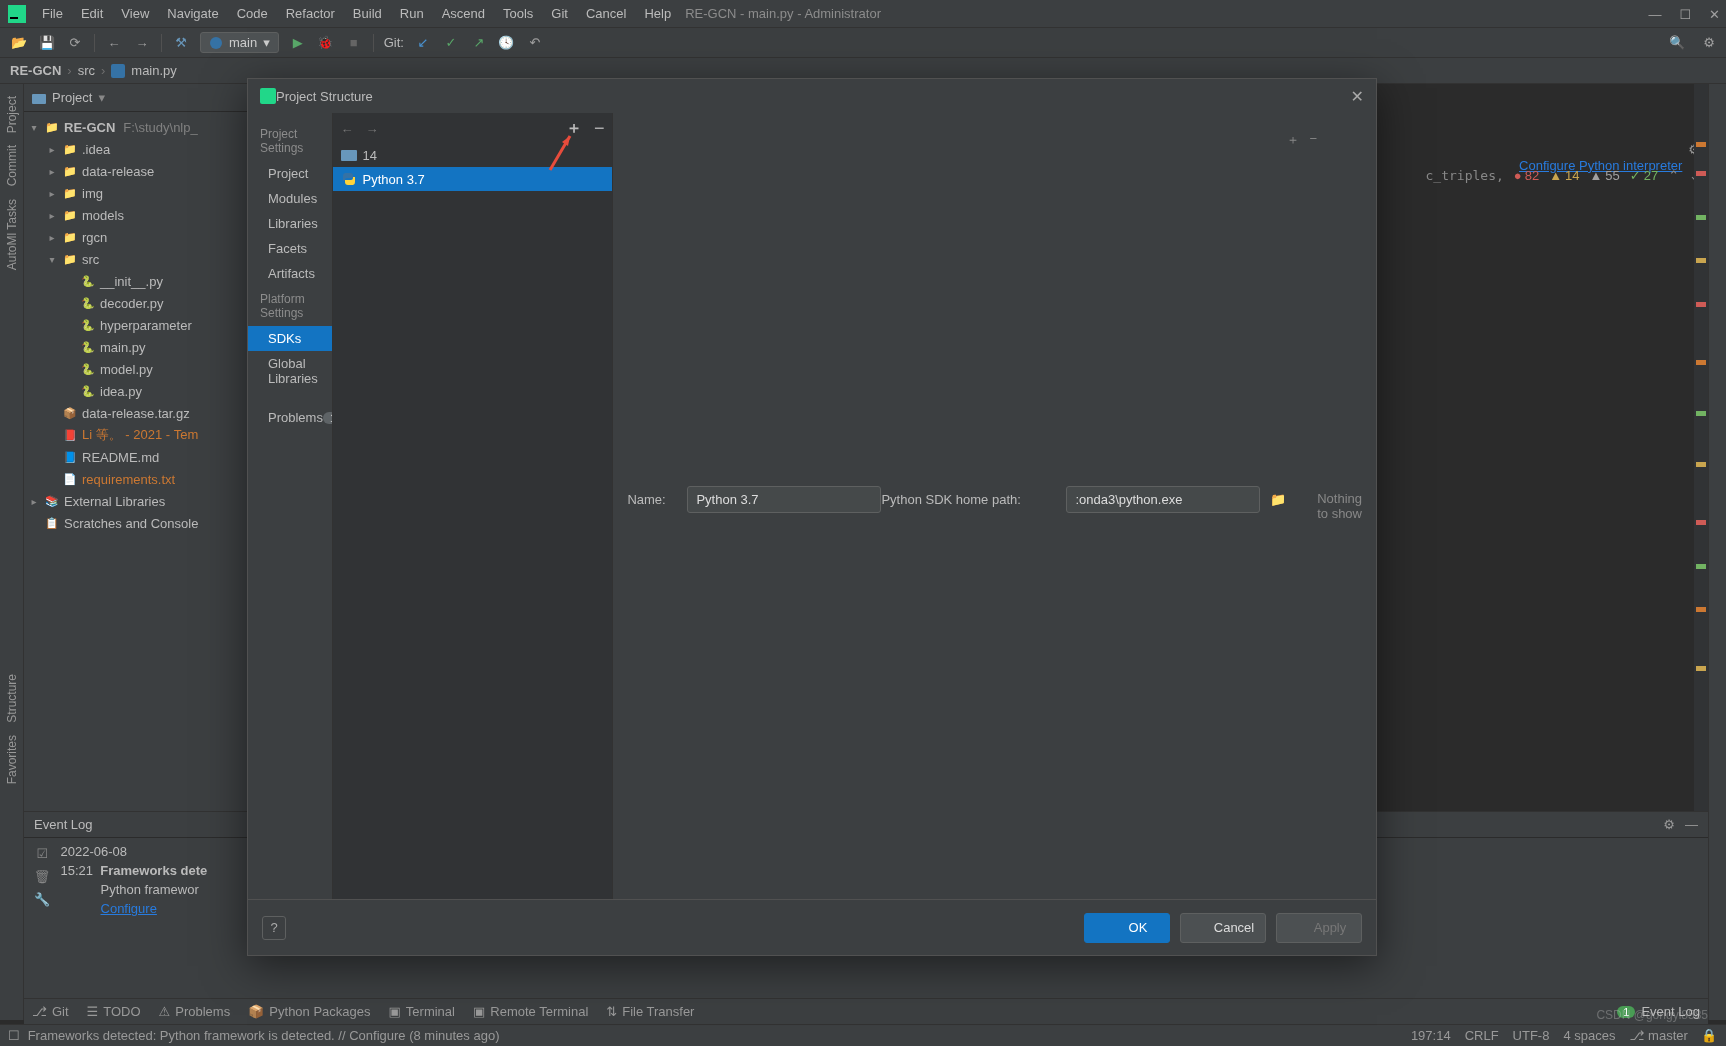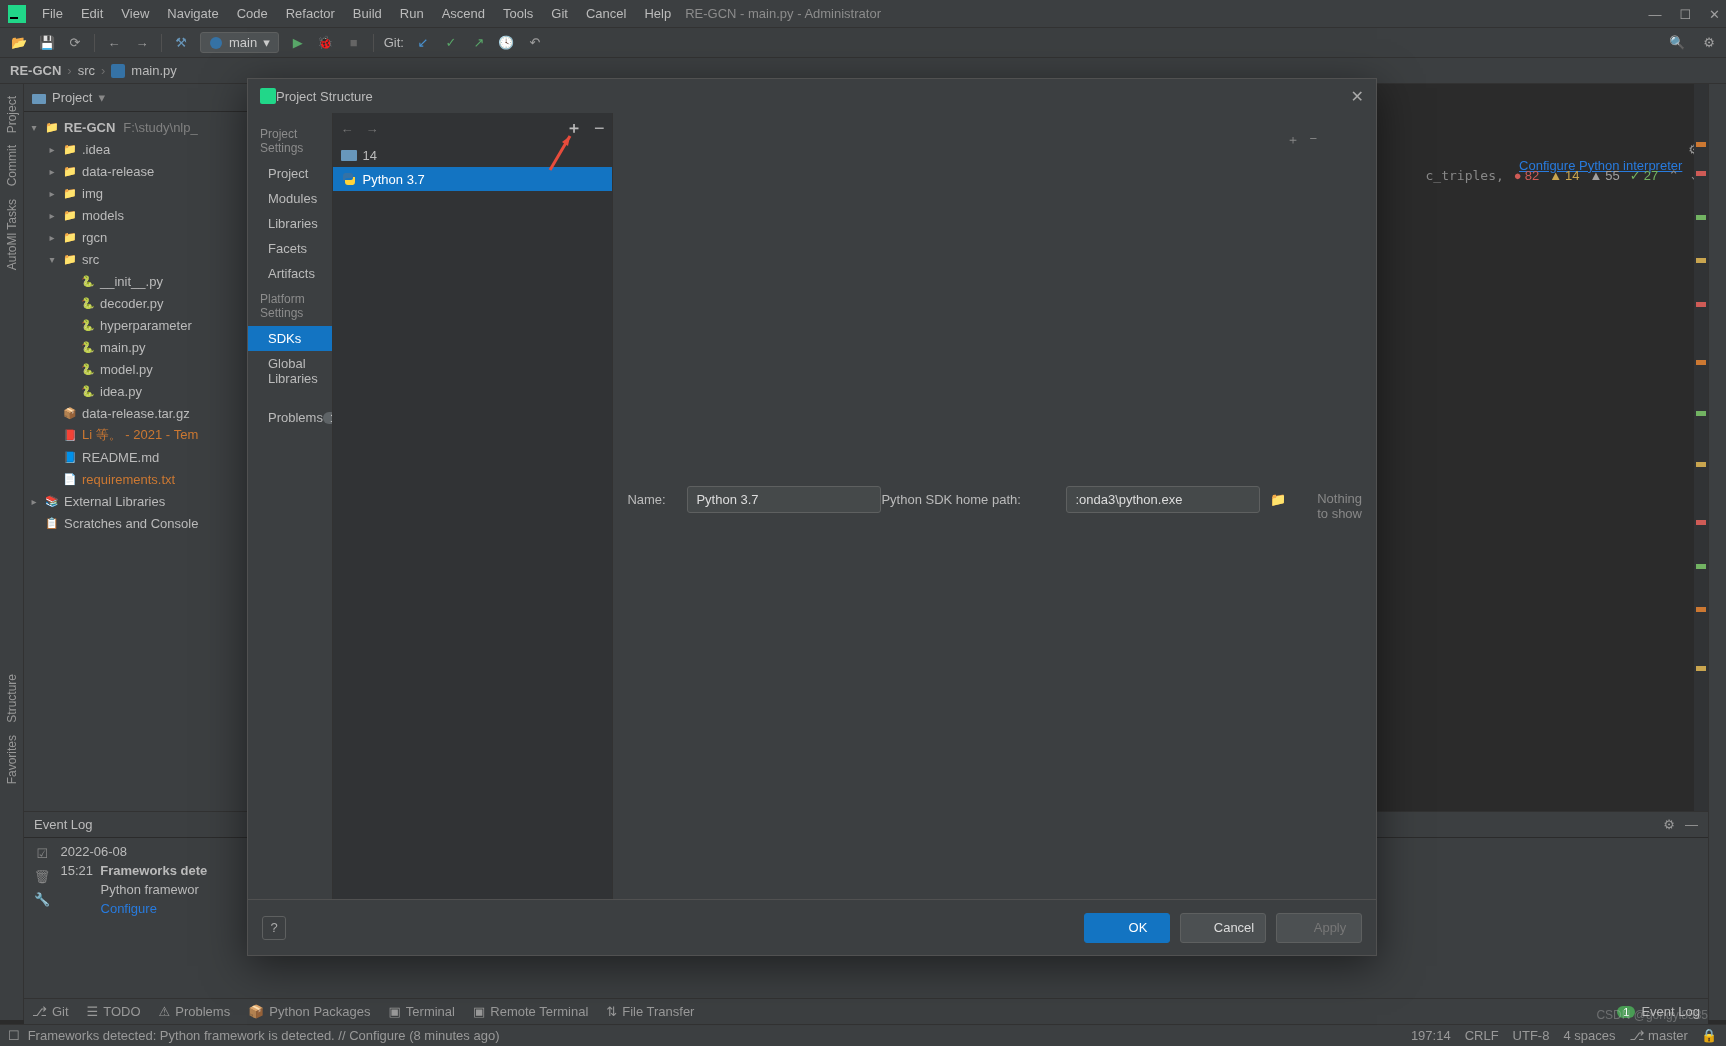--- a/index.html
+++ b/index.html
@@ -50,21 +50,21 @@
 .ins.wrn { color: #c9a54f; }
 .ins.wk { color: #a0a0a0; }
 .ins.typ { color: #72b362; }
 
 
 .eventlog { position: absolute; left: 24px; right: 18px; bottom: 48px; height: 187px; background: #3c3f41; border-top: 1px solid #323232; }
 .eventlog-header { height: 26px; border-bottom: 1px solid #2b2b2b; display: flex; align-items: center; padding: 0 10px; justify-content: space-between; }
 .eventlog-body { padding: 6px 10px; display: flex; gap: 10px; }
 .log-gutter { display: flex; flex-direction: column; gap: 8px; align-items: center; padding-top: 2px; }
 .log-text { display: flex; flex-direction: column; gap: 4px; }
-.log-text a { color: #287bde; cursor: pointer; }
+.log-text a { color: #287bde; text-decoration: underline; cursor: pointer; }
 
 
 .bottom-tabs { position: absolute; left: 24px; right: 18px; bottom: 22px; height: 26px; background: #3c3f41; border-top: 1px solid #323232; display: flex; align-items: center; padding: 0 8px; gap: 18px; }
 .bottom-tabs .btab { display: flex; align-items: center; gap: 5px; color: #999; cursor: pointer; }
 .bottom-tabs .right { margin-left: auto; display: flex; align-items: center; gap: 6px; }
 .badge-green { background: #499c54; color: #fff; border-radius: 8px; padding: 0 6px; font-size: 11px; }
 
 
 .statusbar { position: absolute; left: 0; right: 0; bottom: 0; height: 22px; background: #3c3f41; border-top: 1px solid #323232; display: flex; align-items: center; padding: 0 8px; justify-content: space-between; color: #999; font-size: 12px; }
 .statusbar .right { display: flex; gap: 14px; align-items: center; }

